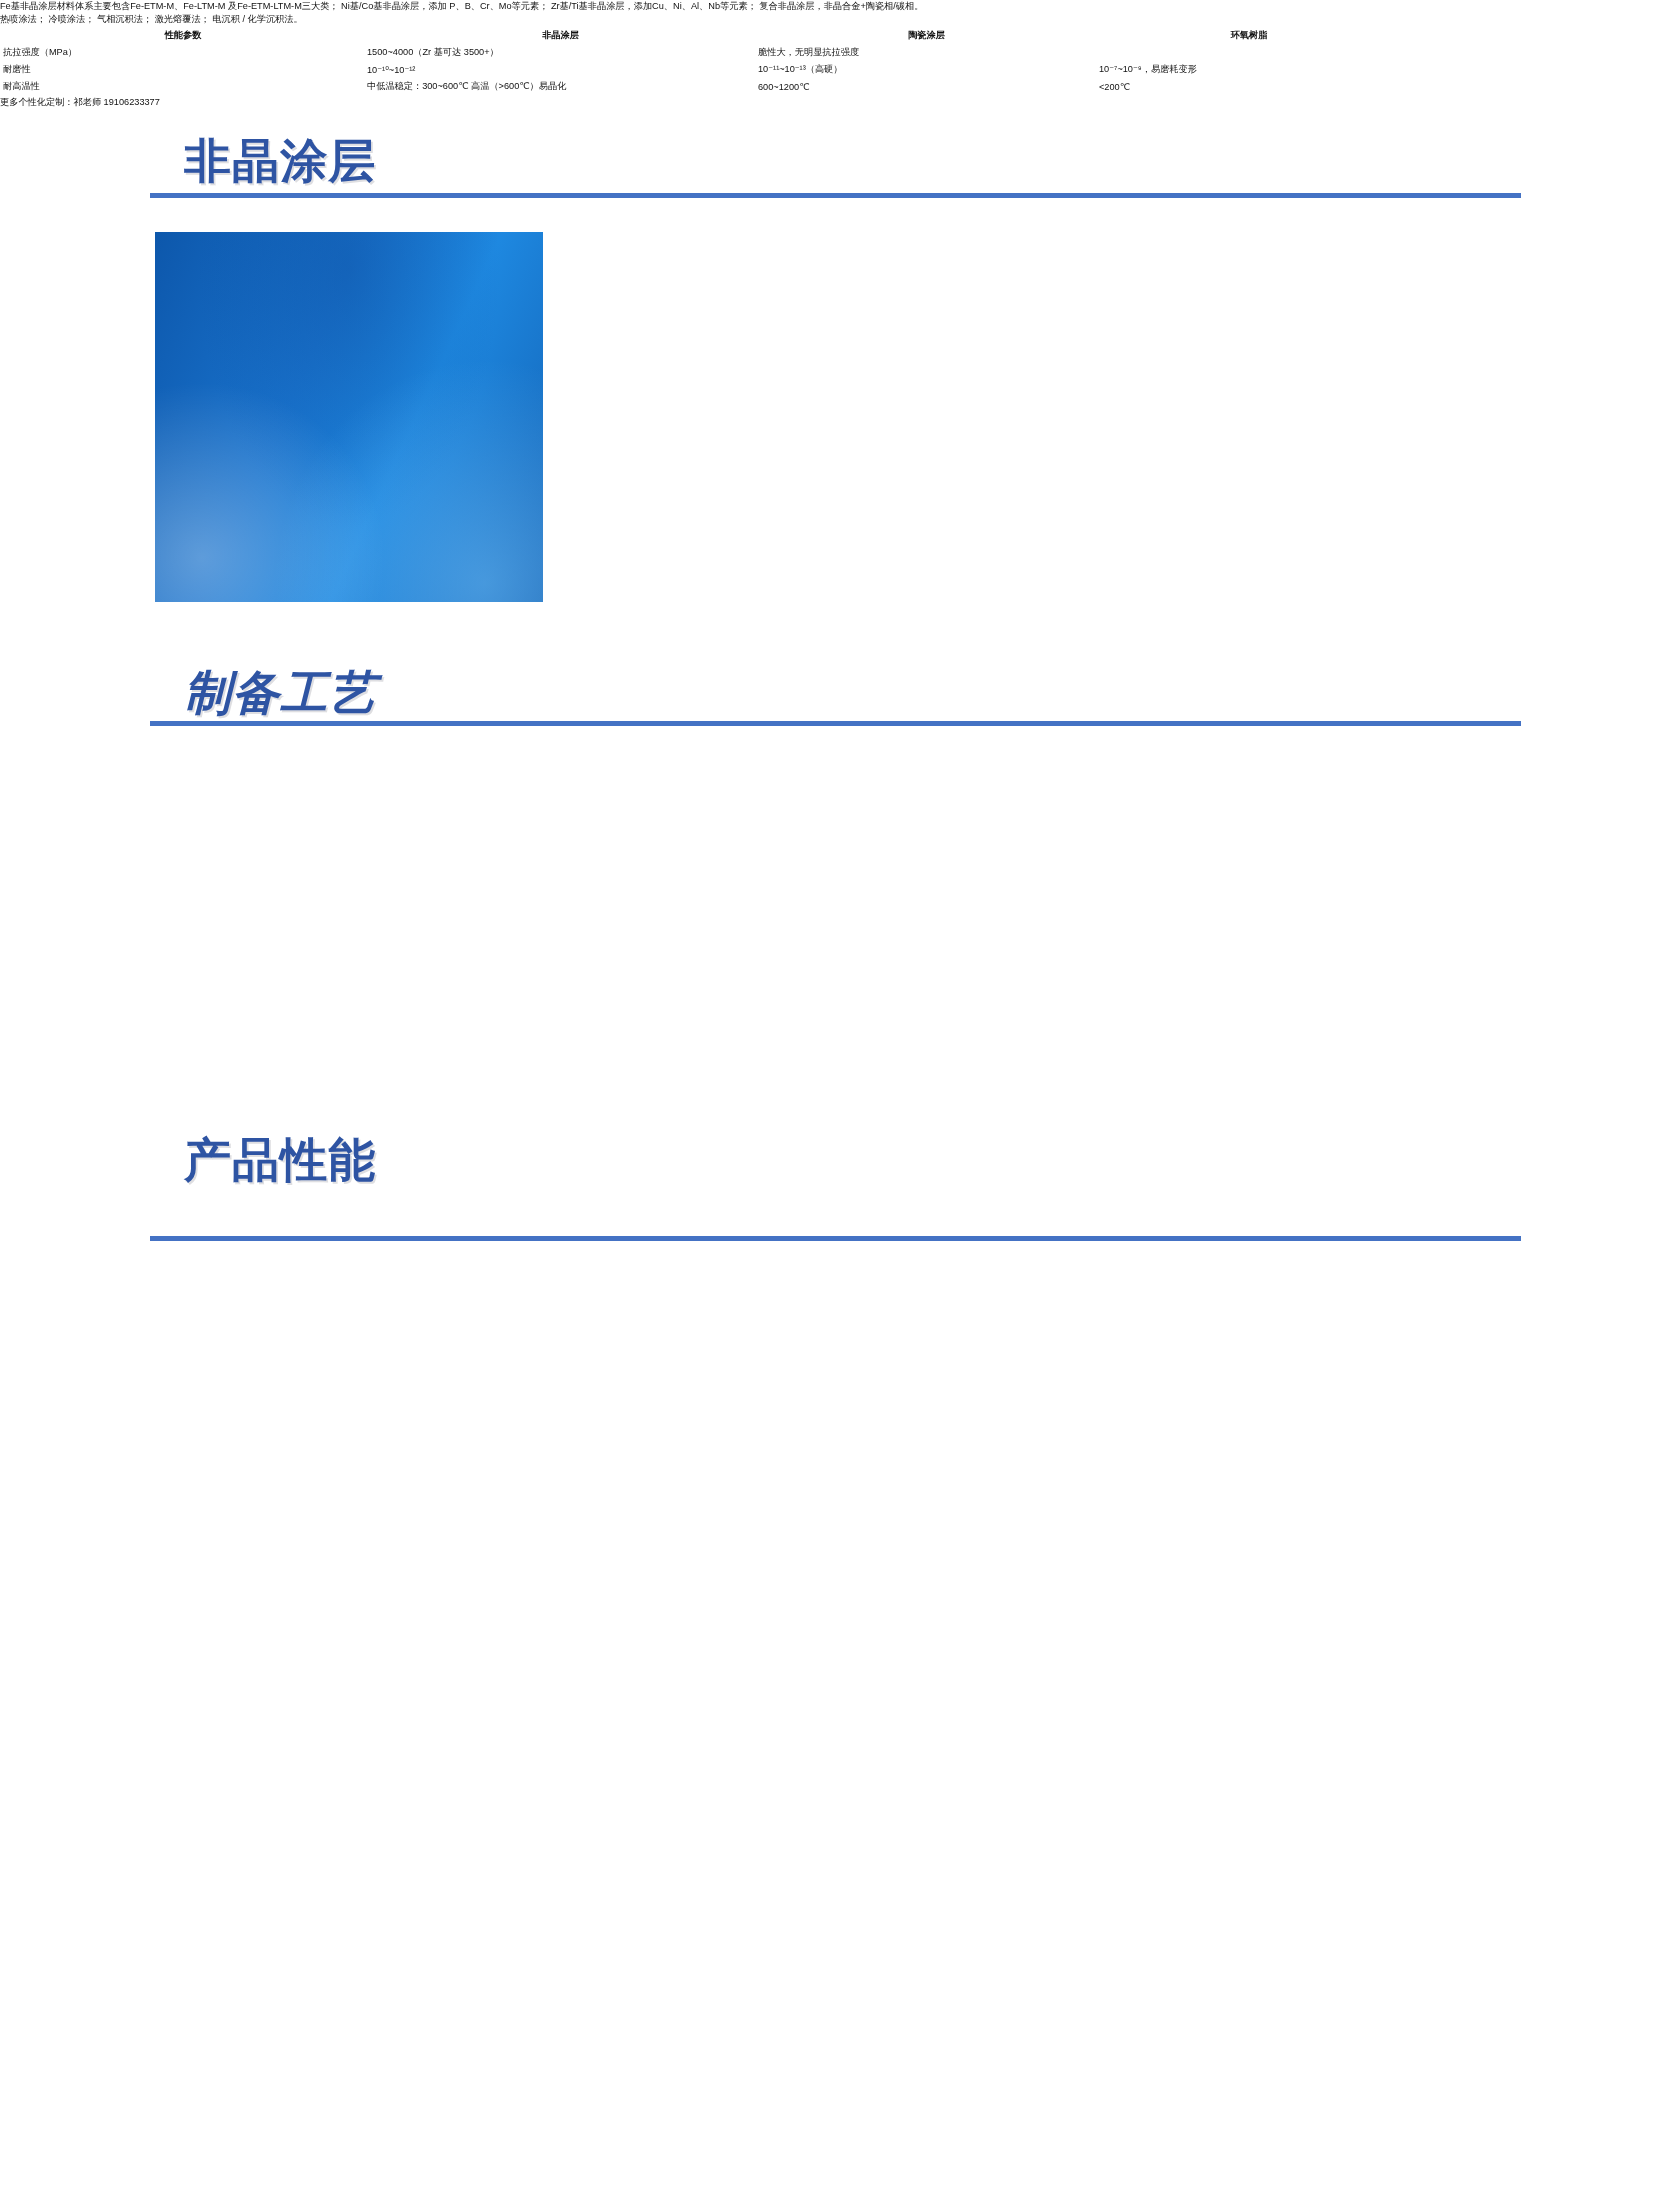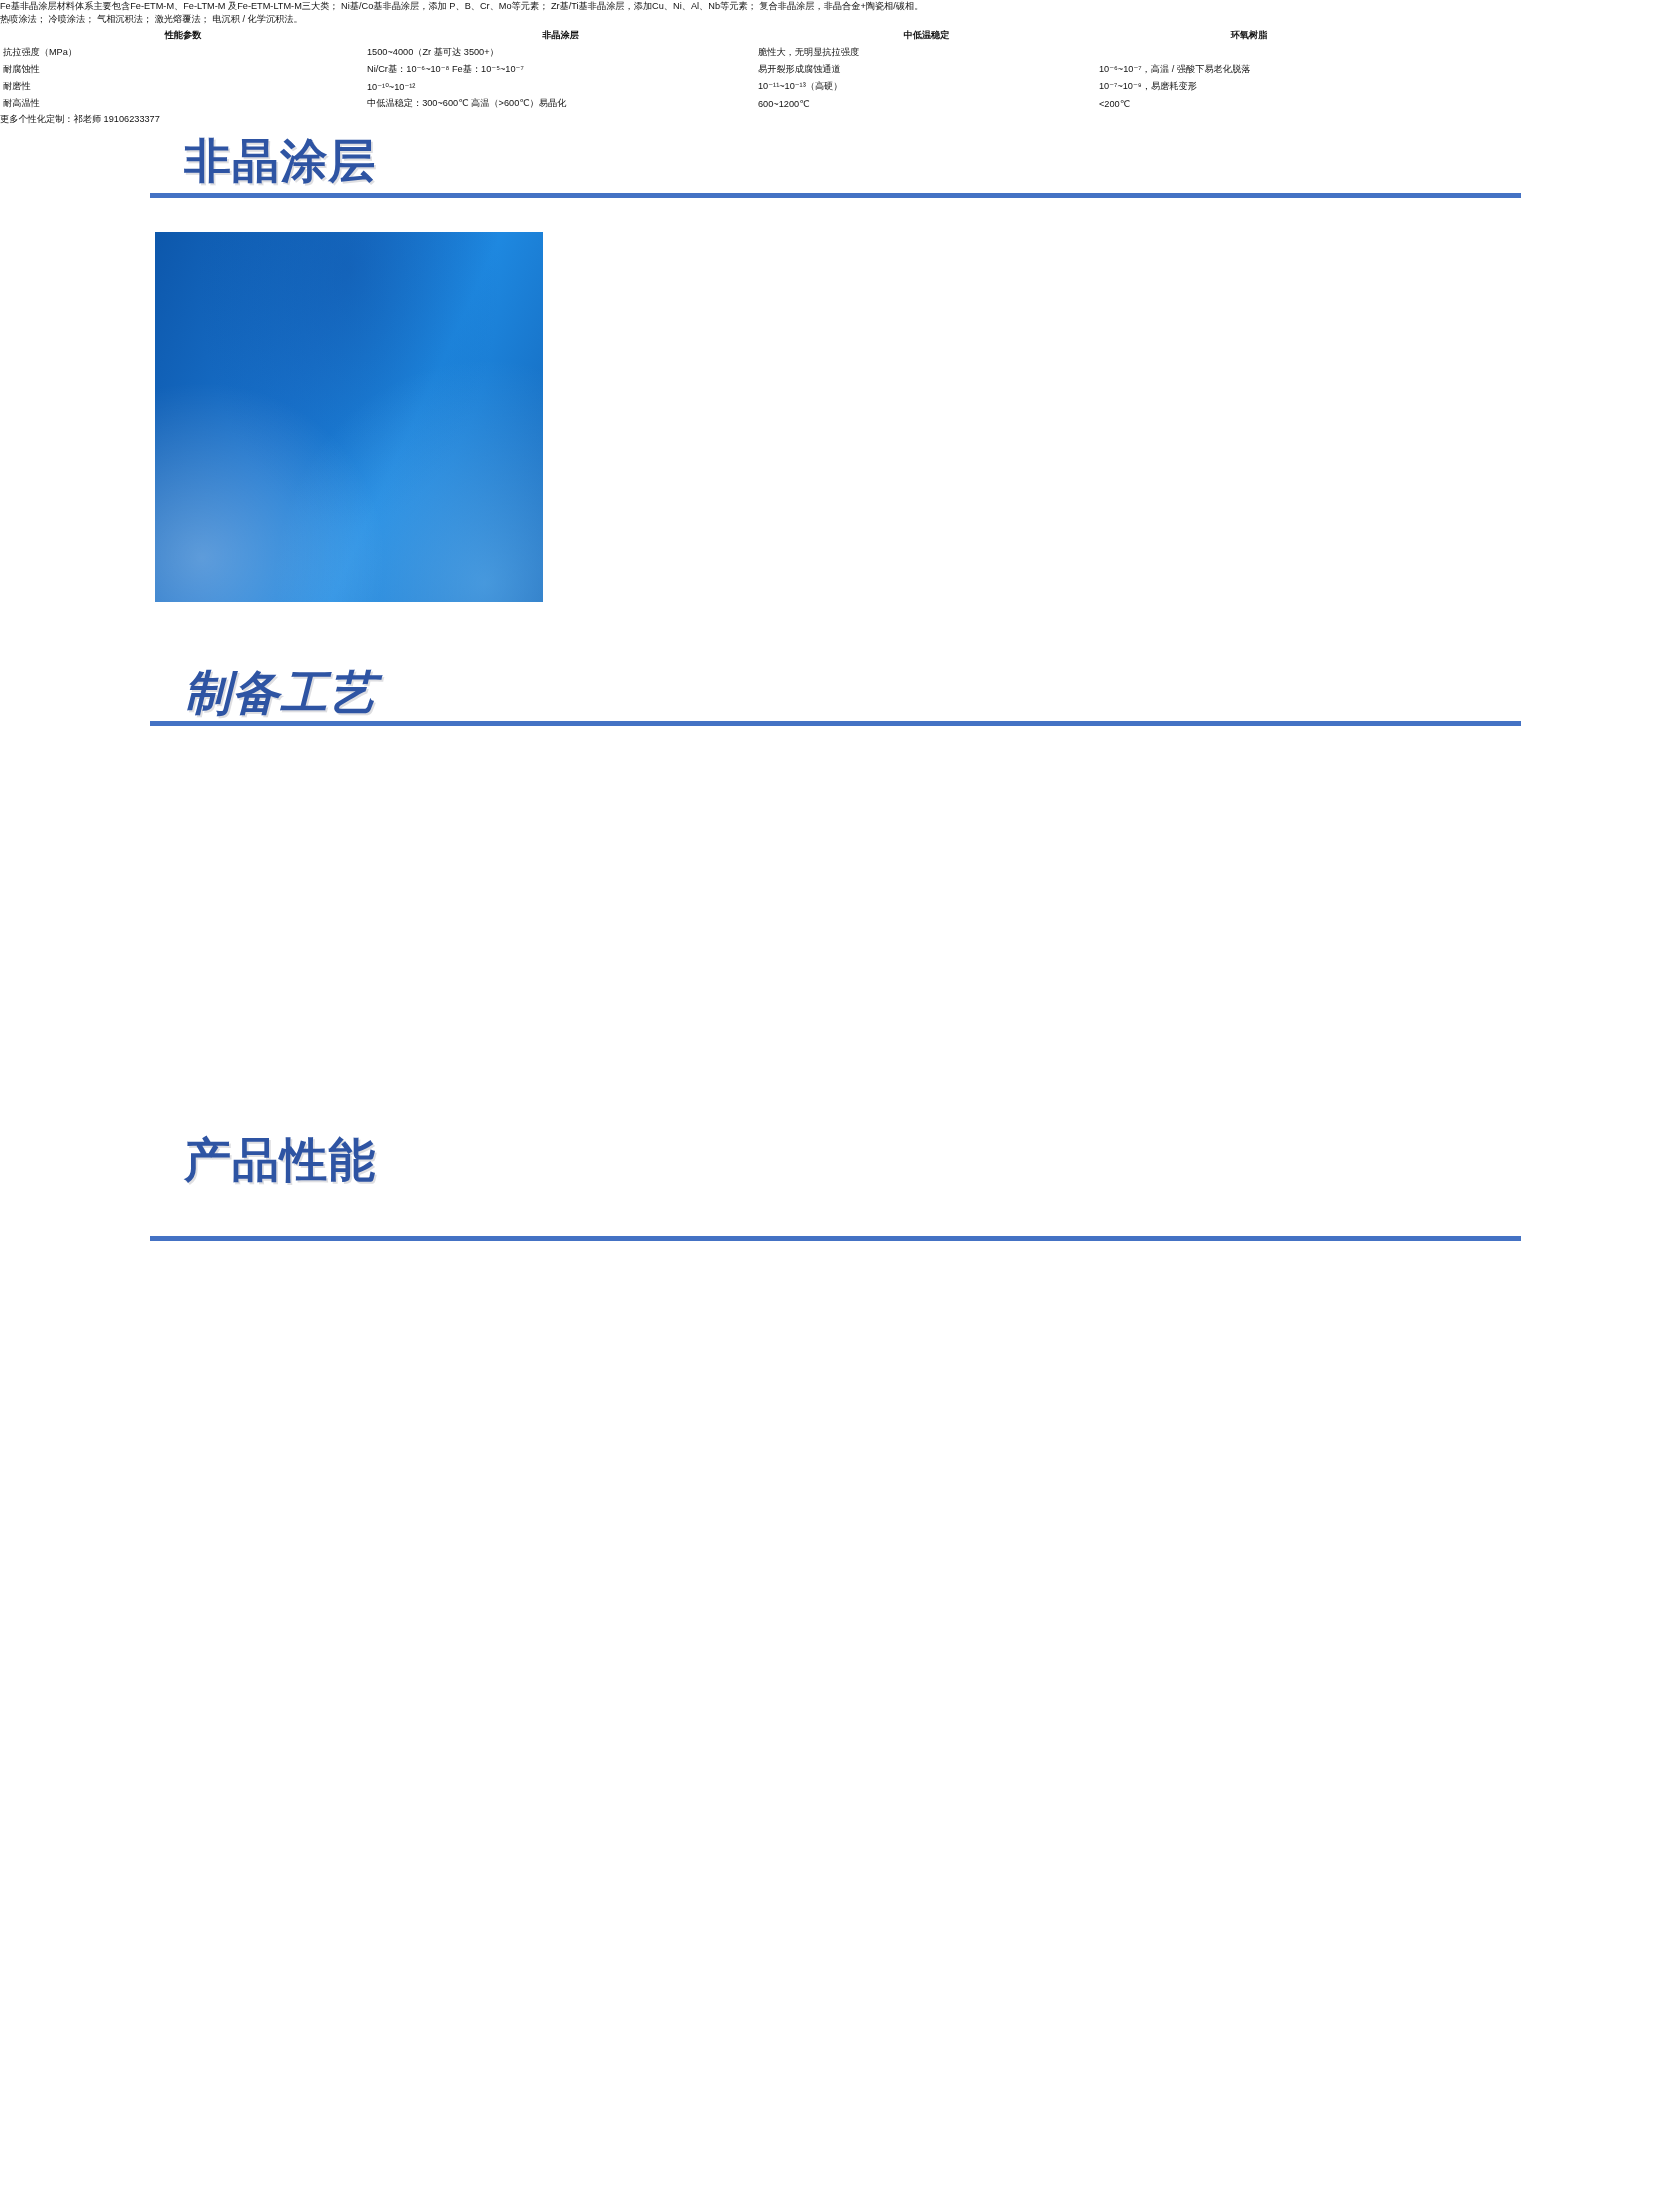--- a/index.html
+++ b/index.html
@@ -117,37 +117,30 @@
   <colgroup>
     <col style="width:362px">
       <col style="width:389px">
       <col style="width:339px">
       <col style="width:302px">
   </colgroup>
   <thead>
     <tr>
       <th>性能参数</th>
       <th>非晶涂层</th>
-      <th>中低温稳定</th>
+      <th>陶瓷涂层</th>
       <th>环氧树脂</th>
     </tr>
   </thead>
   <tbody>
     <tr>
       <td>抗拉强度（MPa）</td>
       <td>1500~4000（Zr 基可达 3500+）</td>
       <td>脆性大，无明显抗拉强度</td>
       <td></td>
-    </tr>
-    <tr>
-      <td>耐腐蚀性</td>
-      <td class="multi">Ni/Cr基：10⁻⁶~10⁻⁸
-Fe基：10⁻⁵~10⁻⁷</td>
-      <td>易开裂形成腐蚀通道</td>
-      <td>10⁻⁶~10⁻⁷，高温 / 强酸下易老化脱落</td>
     </tr>
     <tr>
       <td>耐磨性</td>
       <td>10⁻¹⁰~10⁻¹²</td>
       <td>10⁻¹¹~10⁻¹³（高硬）</td>
       <td>10⁻⁷~10⁻⁹，易磨耗变形</td>
     </tr>
     <tr>
       <td>耐高温性</td>
       <td class="multi">中低温稳定：300~600℃

